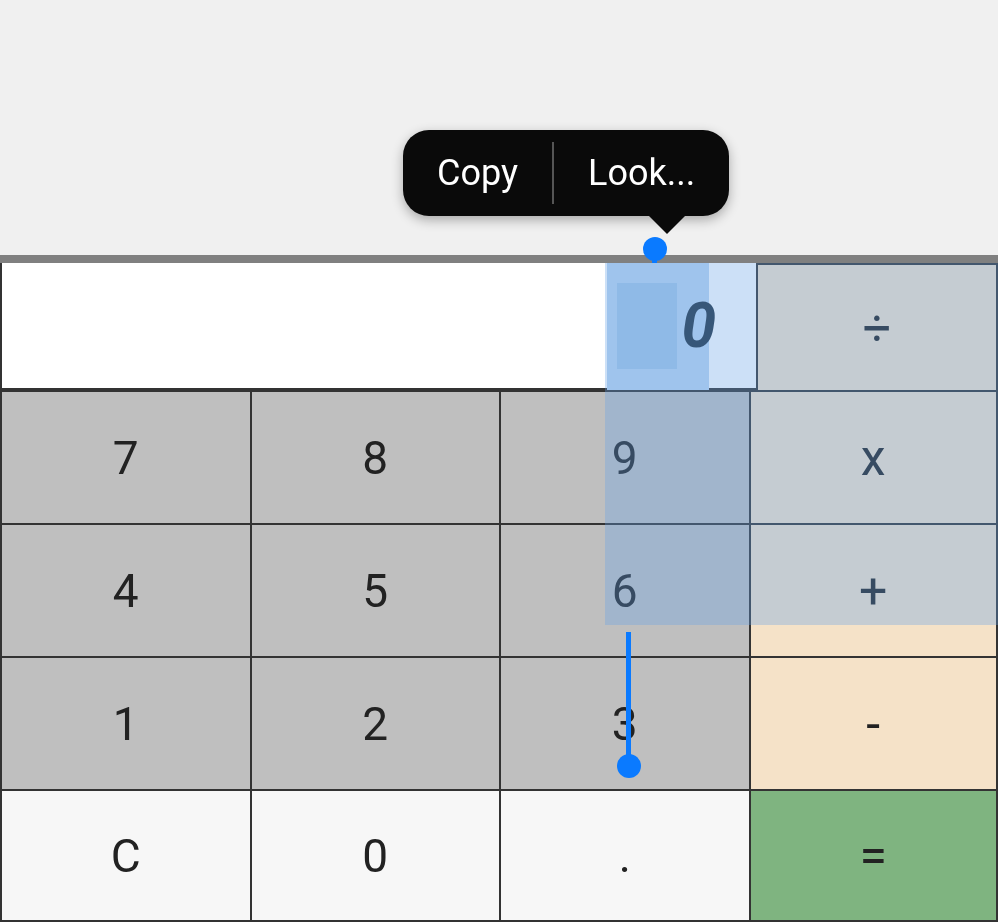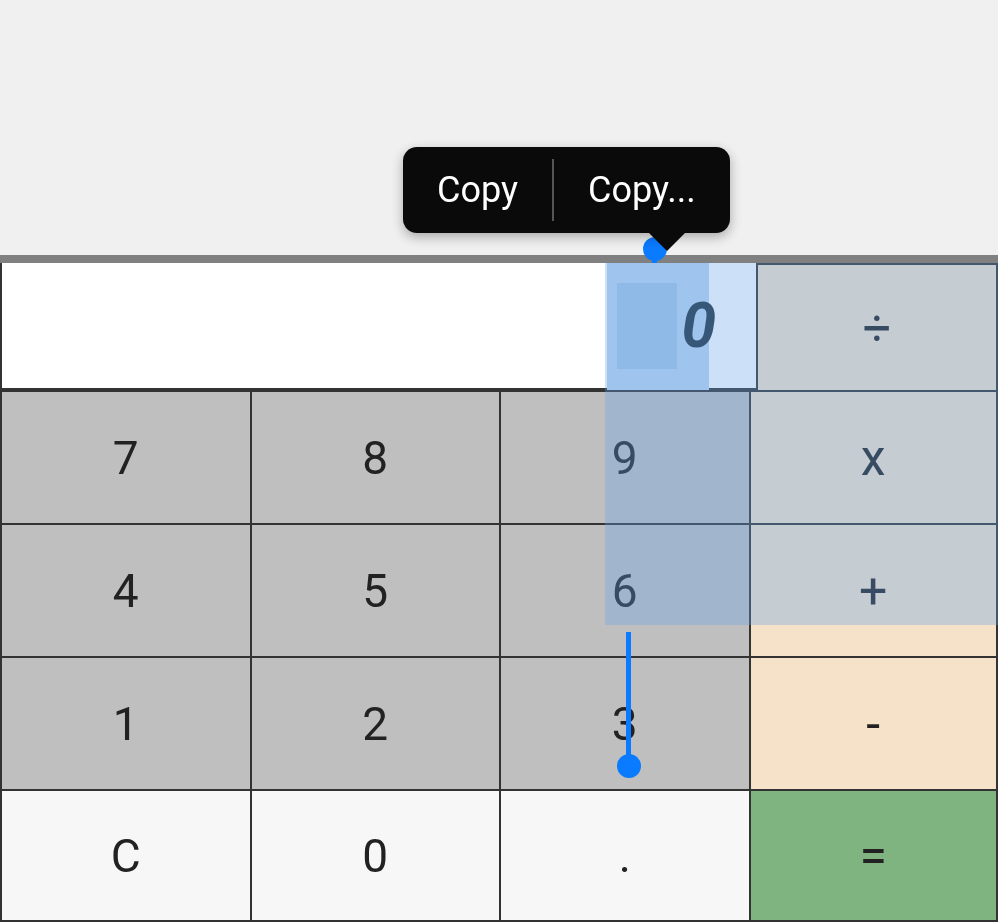--- a/index.html
+++ b/index.html
@@ -169,25 +169,24 @@
     }
     .dot-bottom {
       top: 754px;
       left: 617px;
     }
     .context-menu {
       position: absolute;
       top: 130px;
       left: 403px;
       background: #0a0a0a;
-      border-radius: 14px;
+      border-radius: 26px;
       display: flex;
       z-index: 30;
       box-shadow: 0 4px 12px rgba(0,0,0,0.3);
-      margin-top: 17px;
     }
     .context-menu-item {
       color: #ffffff;
       font-size: 36px;
       font-weight: 400;
       padding: 22px 34px;
       cursor: pointer;
       white-space: nowrap;
     }
     .context-menu-divider {
@@ -223,21 +222,21 @@
 <body>
 
 <div class="top-area"></div>
 
 <div class="top-border"></div>
 
 <div class="context-menu">
   <div class="context-menu-item">Copy</div>
   <div class="context-menu-divider"></div>
   <div class="context-menu-divider"></div>
-  <div class="context-menu-item">Copy...</div>
+  <div class="context-menu-item">Look...</div>
   <div class="context-menu-arrow"></div>
 </div>
 
 <div class="display-row">
   <div class="display">
     <div class="selection-highlight-display"></div>
     <div class="selection-highlight-inner"></div>
     <span class="display-value">0</span>
   </div>
   <div class="display-divide">÷</div>

